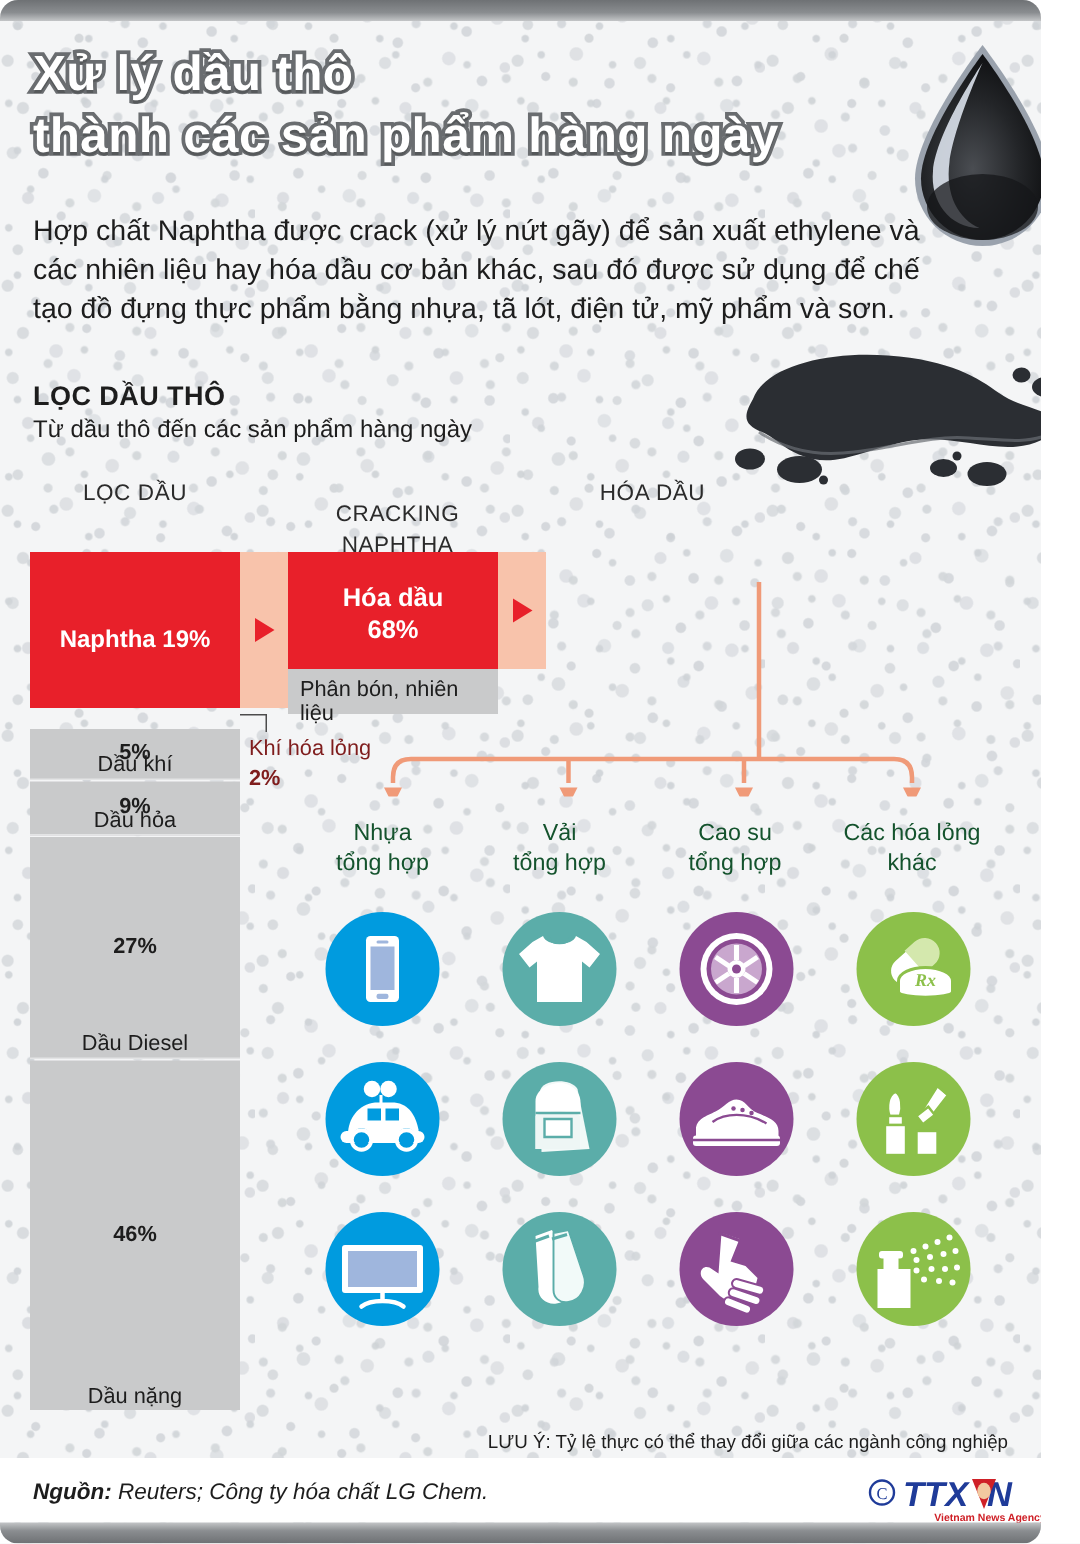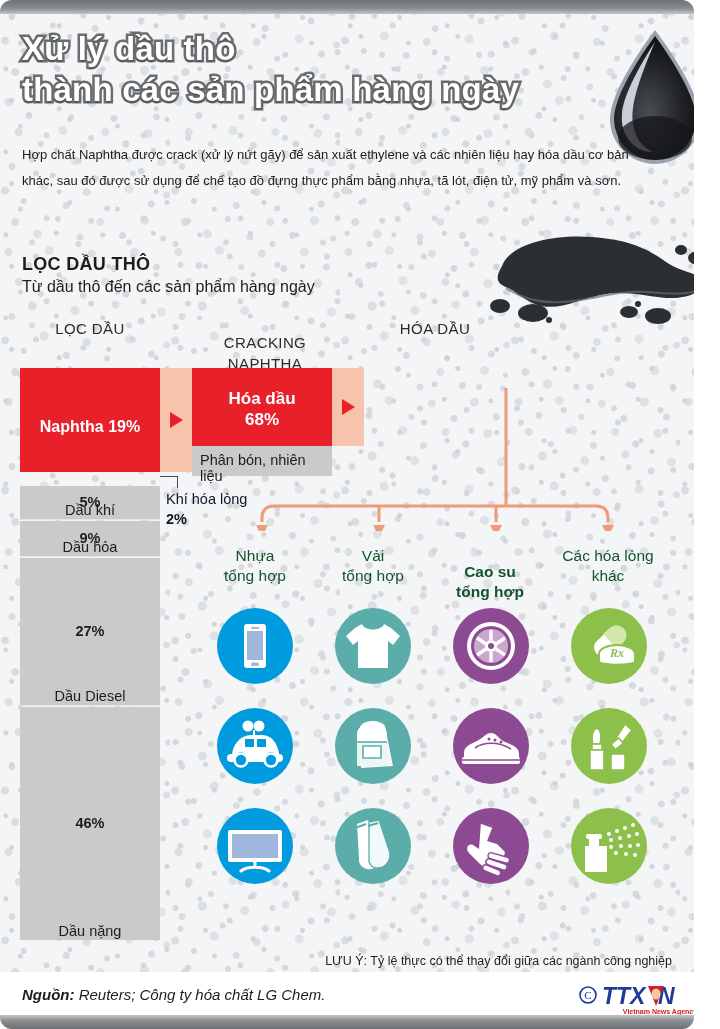--- a/index.html
+++ b/index.html
@@ -96,21 +96,21 @@
     font-size:33px; font-weight:bold; line-height:41px; letter-spacing:.2px;
     color:#ffffff;
     -webkit-text-stroke:5px #6a6d70;
     paint-order: stroke fill;
     text-shadow:0 2px 0 rgba(0,0,0,.18);
   }
   .title .l2 { display:block; }
 
   .intro {
     position:absolute; left:22px; top:142px; width:610px;
-    font-size:13px; line-height:26px; color:#1d1d1d;
+    font-size:19px; line-height:26px; color:#1d1d1d;
   }
 
   
   .drop { position:absolute; left:603px; top:26px; width:105px; height:142px; }
   
   .splat { position:absolute; left:466px; top:228px; width:246px; height:100px; }
 
   
   .sec-title { position:absolute; left:22px; top:254px; font-size:18px; font-weight:bold; color:#1d1d1d; letter-spacing:.3px;}
   .sec-sub   { position:absolute; left:22px; top:278px; font-size:16px; color:#1d1d1d; }
@@ -148,33 +148,33 @@
   
   .frac { position:absolute; left:20px; width:140px; background:#c9cacb; color:#1d1d1d; font-size:14.5px;
           border-bottom:1px solid #e3e4e5; }
   .frac span { position:absolute; left:0; right:0; text-align:center; }
   .f1 { top:486px; height:34px; }     .f1 span { top:8px; }
   .f2 { top:521px; height:36px; }     .f2 span { top:9px; }
   .f3 { top:558px; height:148px; }    .f3 span { top:65px; }
   .f4 { top:707px; height:233px; border-bottom:none; }  .f4 span { top:108px; }
   .frac b { font-weight:bold; }
 
-  .khl { position:absolute; left:166px; top:489px; width:110px; font-size:14.5px; color:#0f172a; line-height:20px; }
+  .khl { position:absolute; left:166px; top:489px; width:110px; font-size:14.5px; color:#7f1d1d; line-height:20px; }
   .khl b { font-weight:bold; }
   .khl-elbow { position:absolute; left:160px; top:476px; width:18px; height:12px;
                border-top:1.5px solid #4c4c4c; border-right:1.5px solid #4c4c4c; }
 
   
   .tree { position:absolute; left:190px; top:386px; width:460px; height:145px; }
 
   
   .prod-label { position:absolute; font-size:15.5px; line-height:20px; color:#14532d; text-align:center; width:110px; }
   .pl1 { left:200px; top:546px; }
   .pl2 { left:318px; top:546px; }
-  .pl3 { left:435px; top:562px;font-weight:bold; }
+  .pl3 { left:435px; top:546px; }
   .pl4 { left:553px; top:546px; }
 
   .ic { position:absolute; width:76px; height:76px; border-radius:50%; }
   .ic svg { position:absolute; left:0; top:0; }
 
   
   .note { position:absolute; right:22px; top:954px; font-size:12.5px; color:#1d1d1d; }
   .source { position:absolute; left:22px; top:986px; font-size:15px; color:#1d1d1d; font-style:italic; }
   .source b { font-style:italic; font-weight:bold; }
   .logo { position:absolute; left:578px; top:980px; width:124px; height:36px; }

